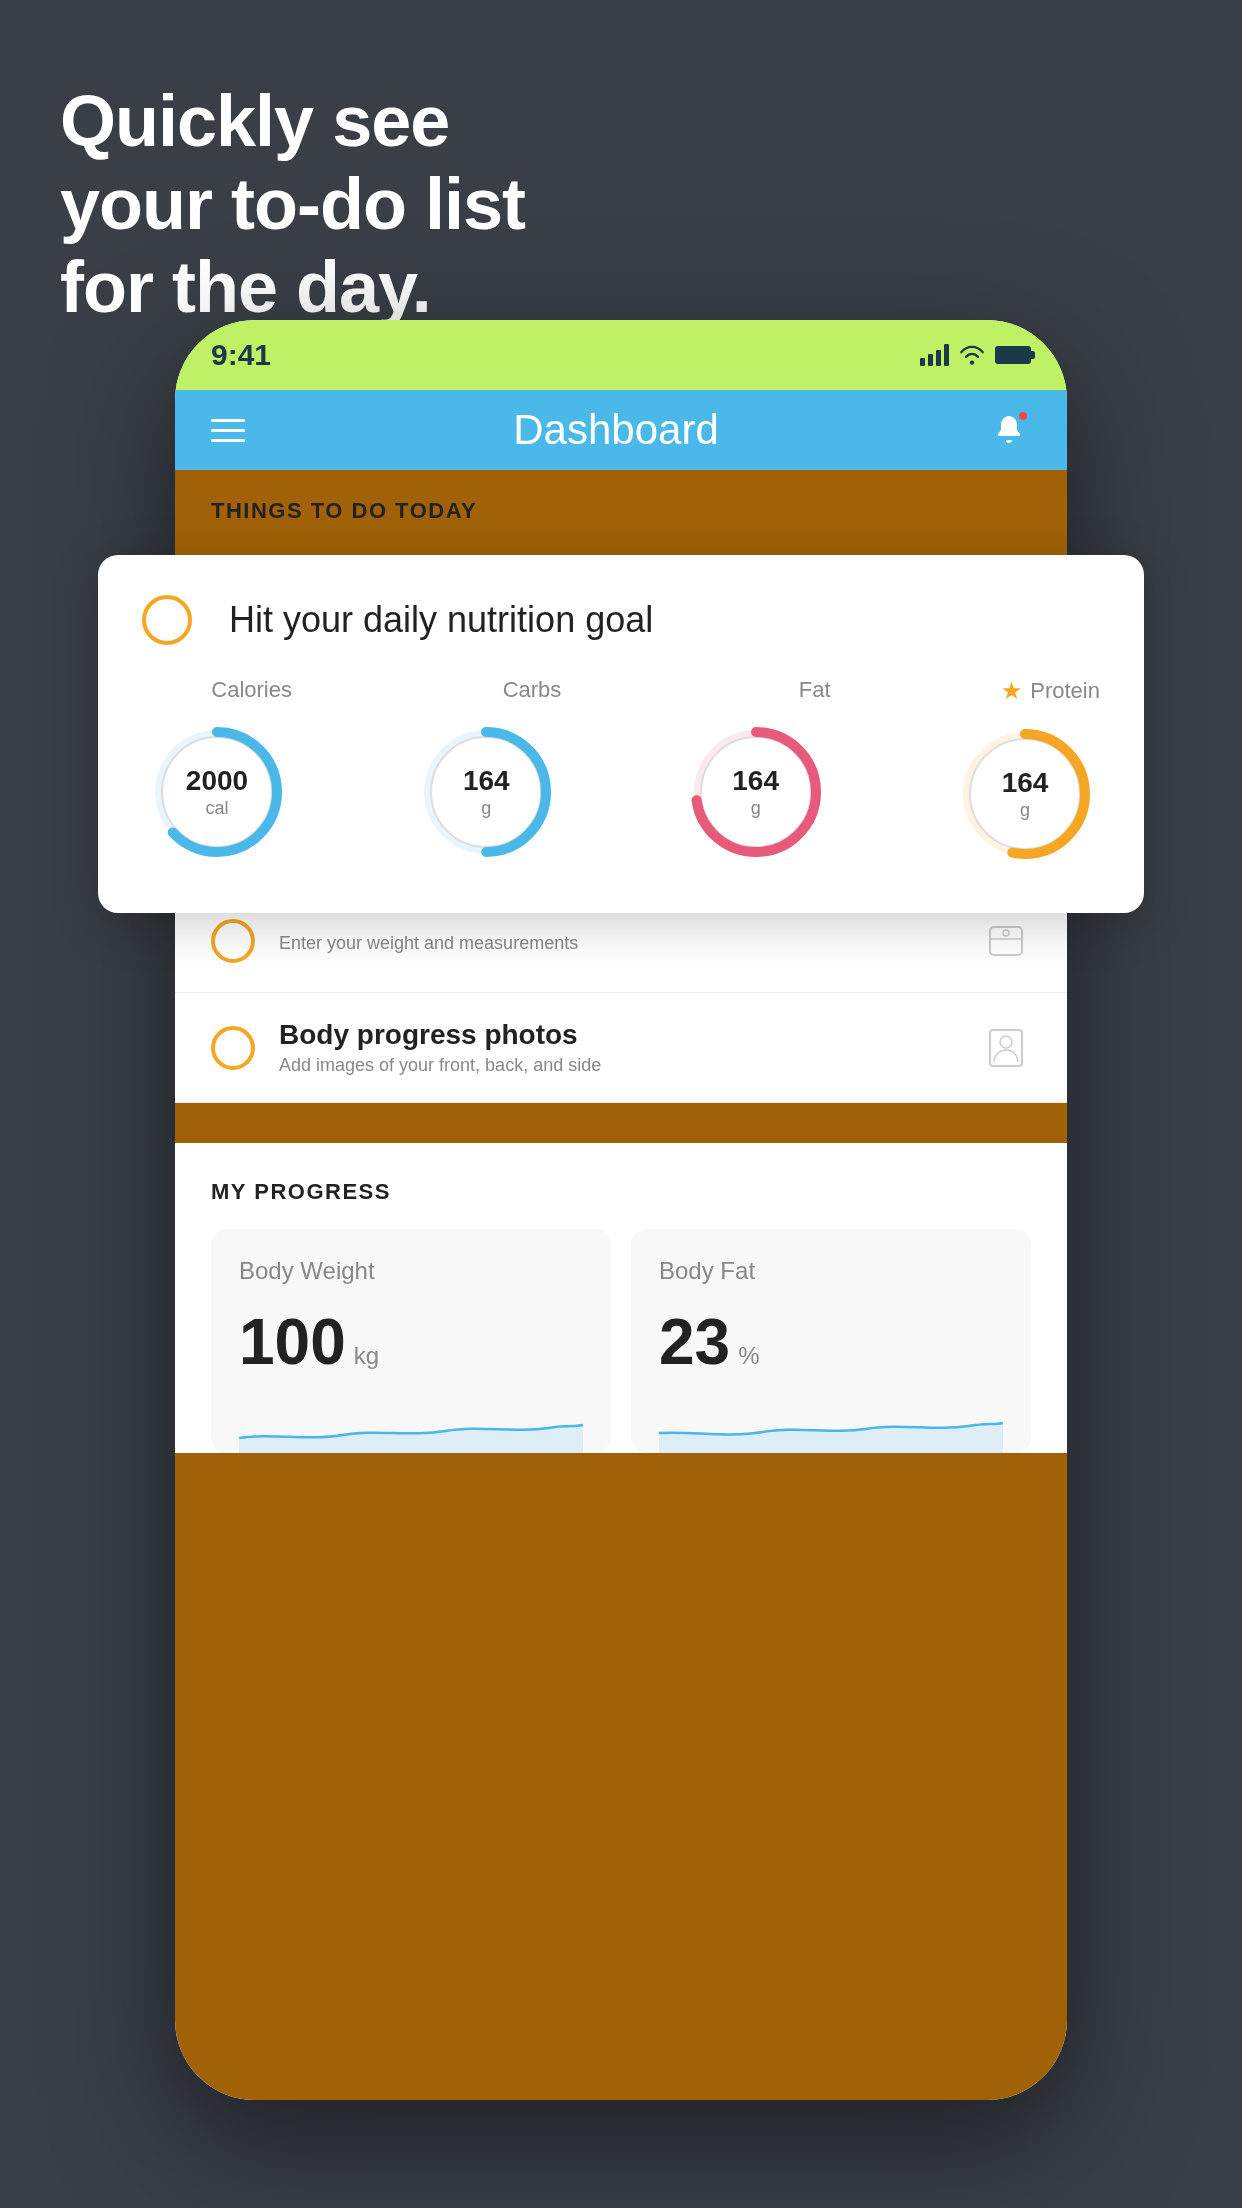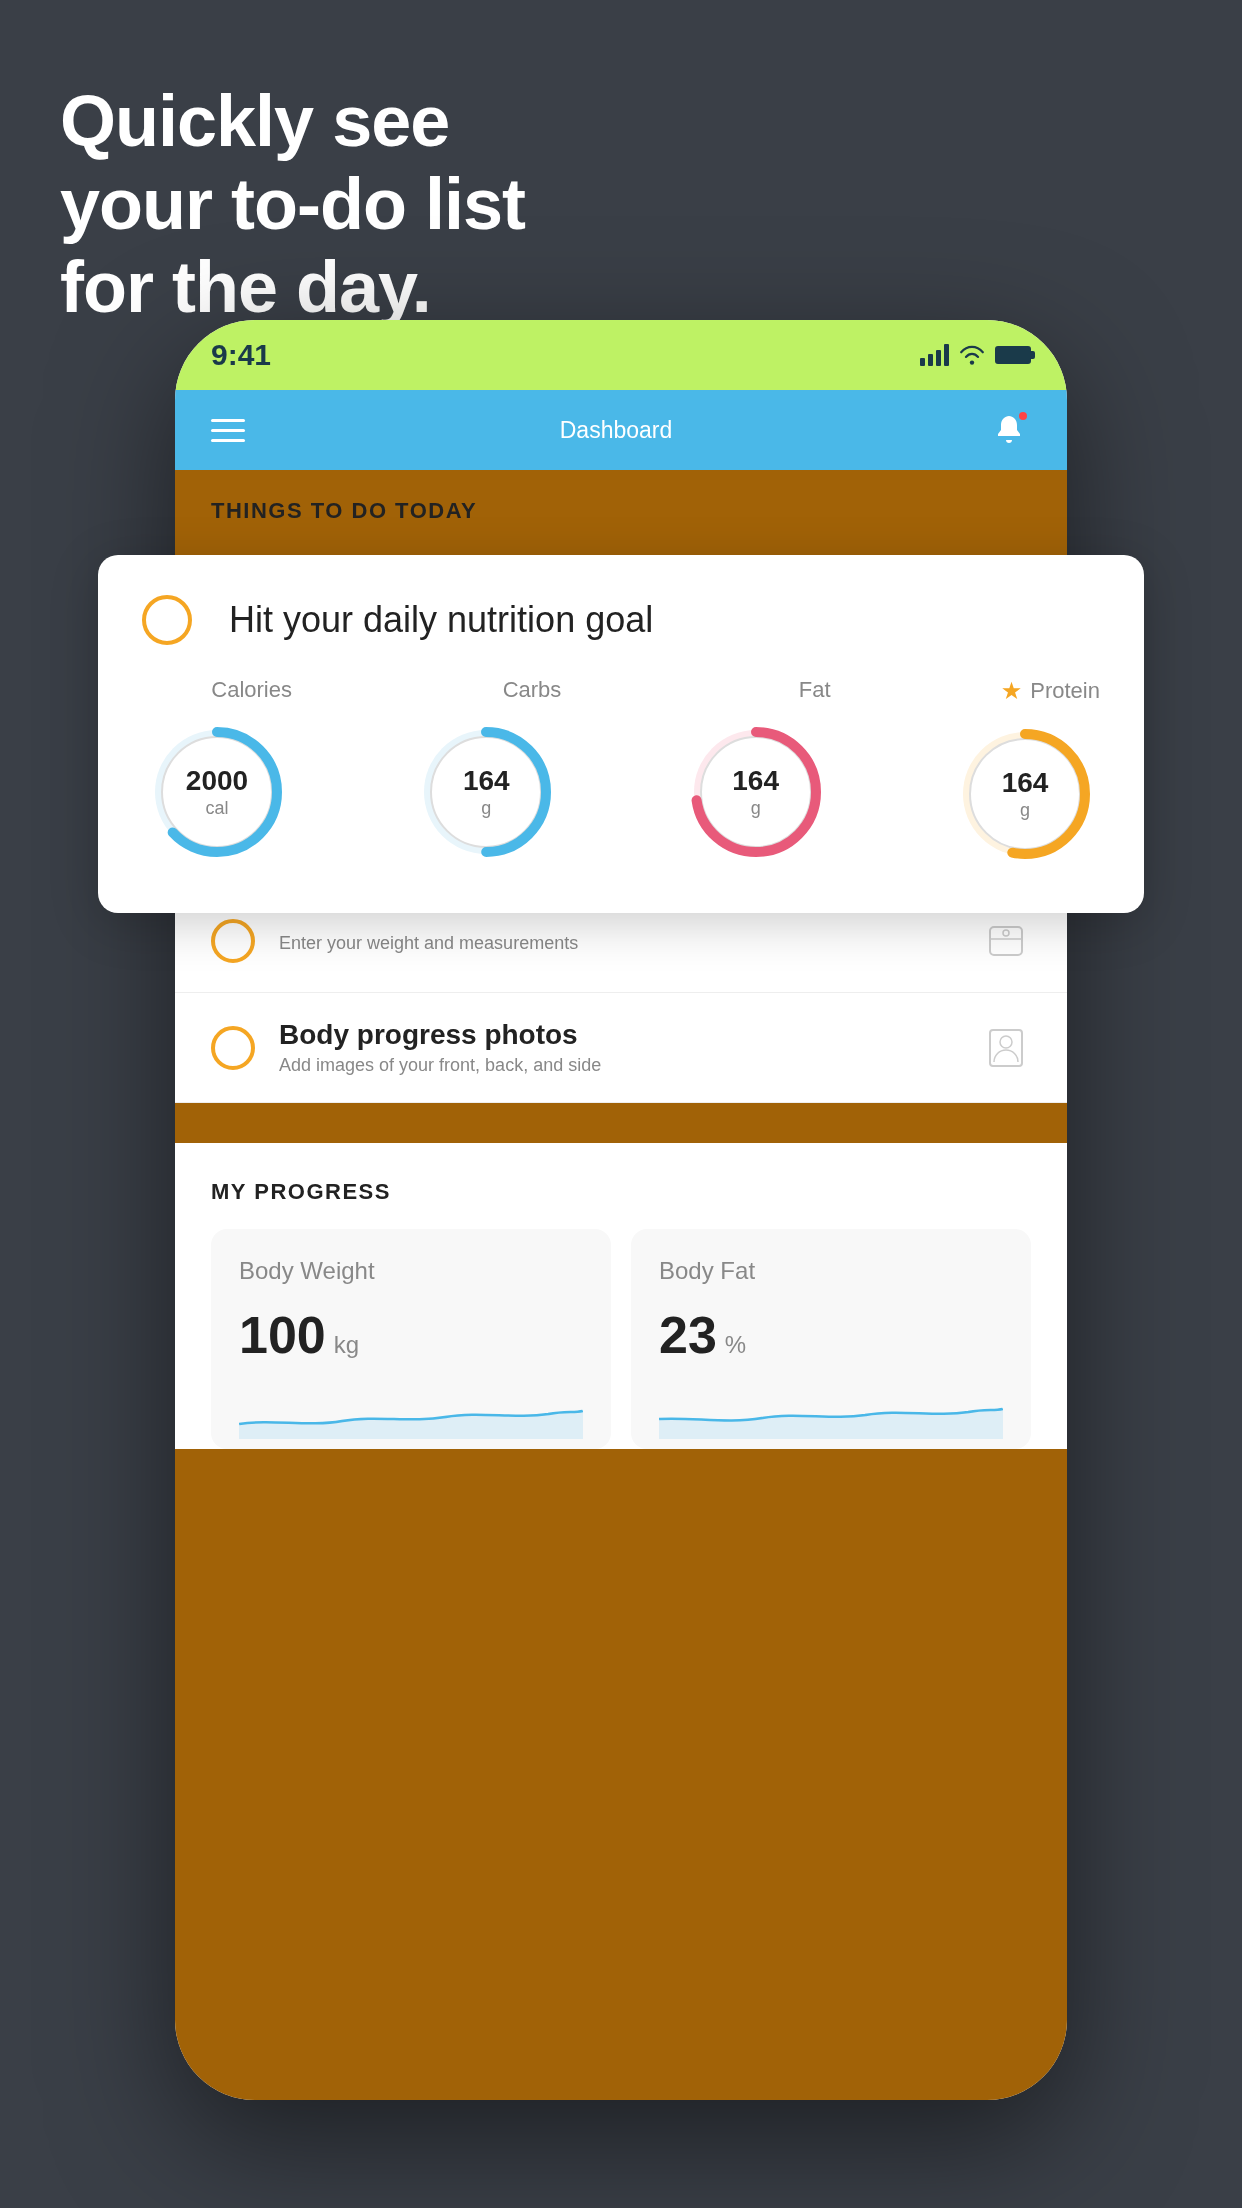--- a/index.html
+++ b/index.html
@@ -121,21 +121,21 @@
     .hamburger span {
       display: block;
       width: 34px;
       height: 3px;
       background: white;
       border-radius: 2px;
     }
 
     .nav-title {
       color: white;
-      font-size: 23px;
+      font-size: 42px;
       font-weight: 500;
     }
 
     .bell-btn {
       position: relative;
       width: 44px;
       height: 44px;
       display: flex;
       align-items: center;
       justify-content: center;
@@ -361,21 +361,21 @@
     }
 
     .progress-value {
       display: flex;
       align-items: baseline;
       gap: 8px;
       margin-bottom: 24px;
     }
 
     .progress-num {
-      font-size: 52px;
+      font-size: 64px;
       font-weight: 700;
       color: #222;
     }
 
     .progress-unit {
       font-size: 24px;
       color: #888;
     }
 
     .progress-chart {

